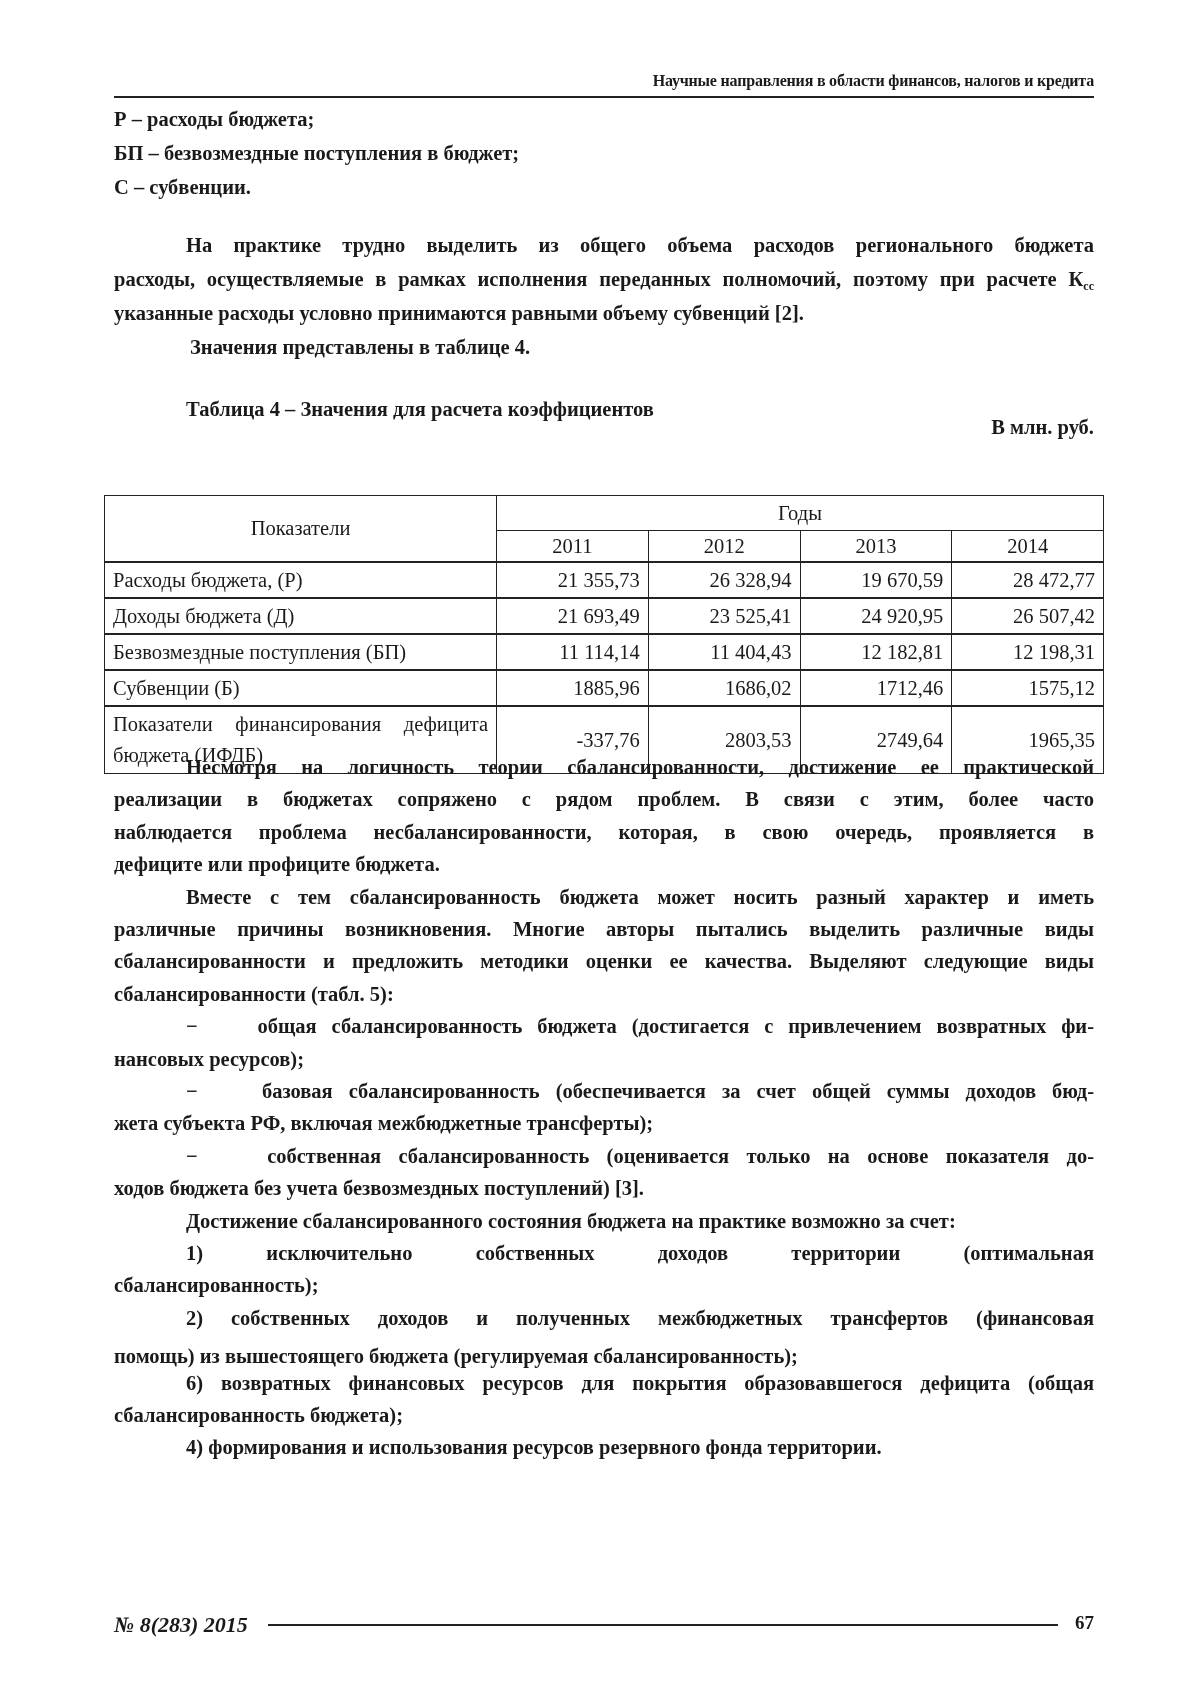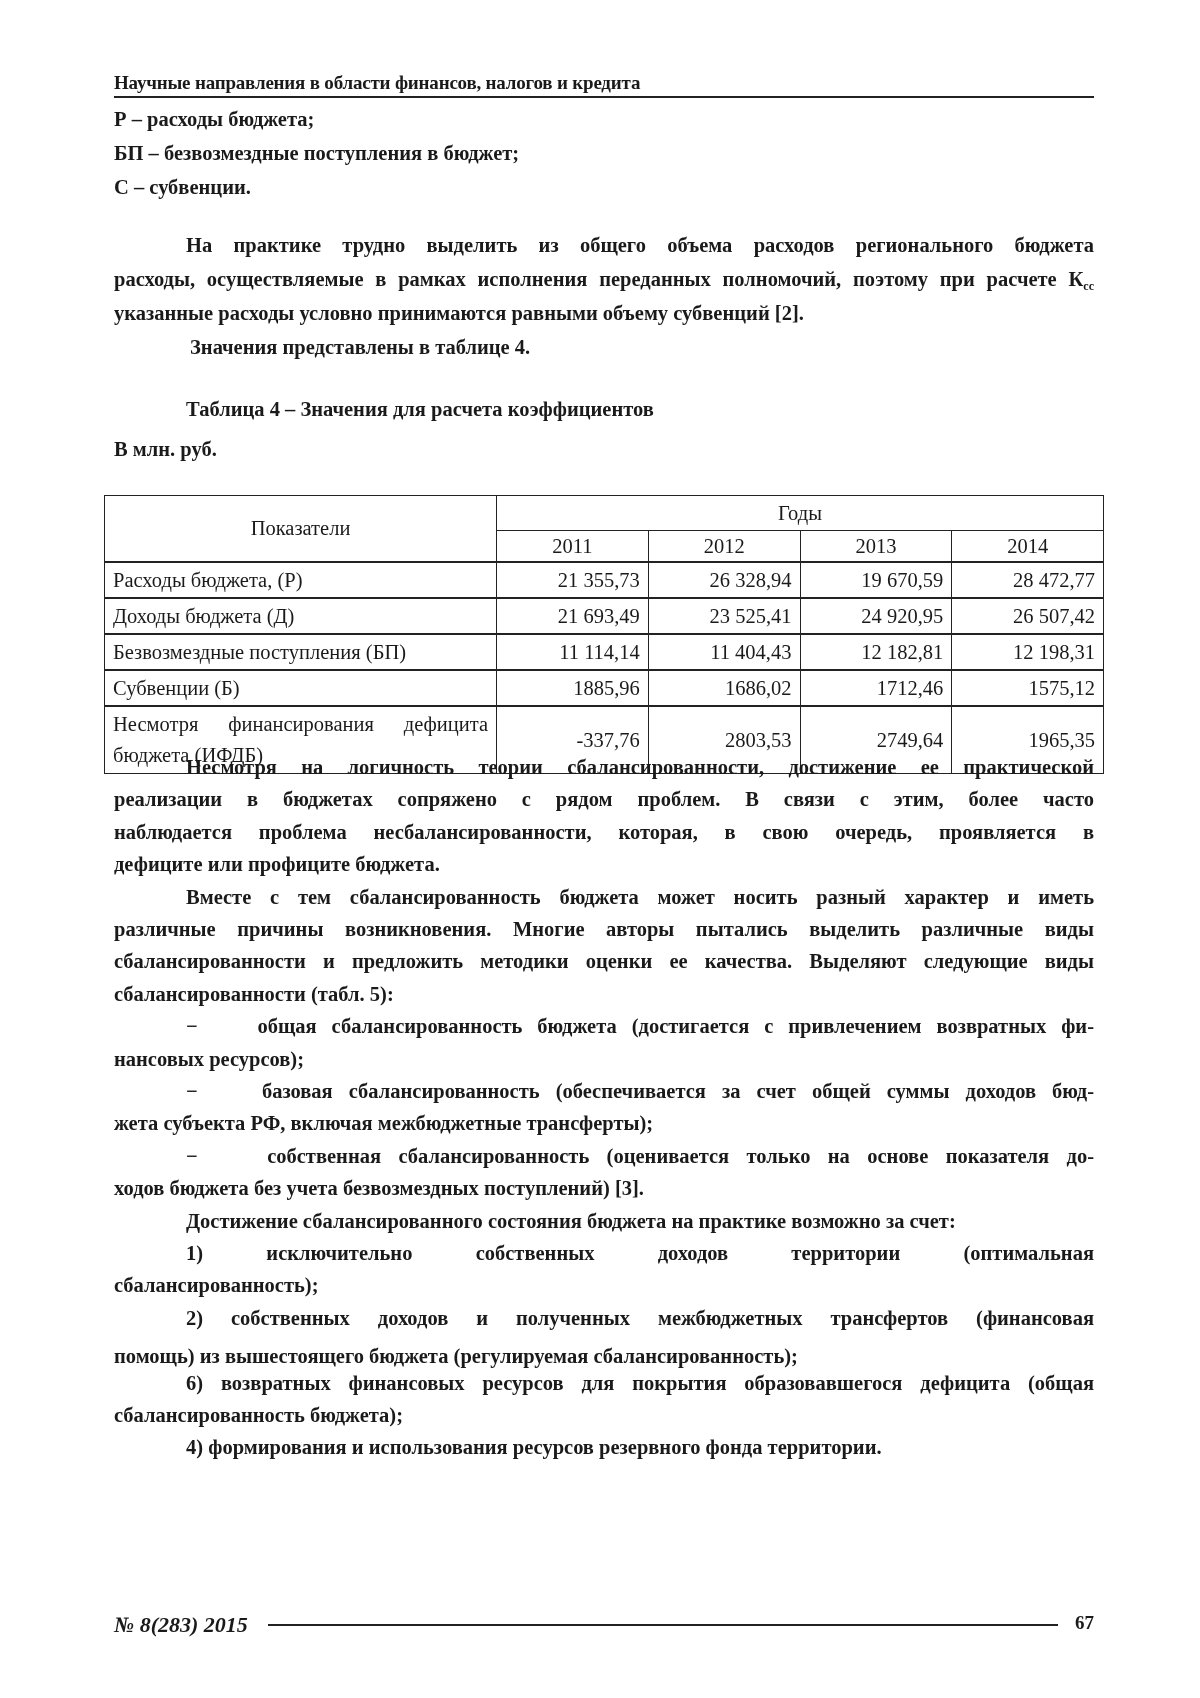--- a/index.html
+++ b/index.html
@@ -1,20 +1,20 @@
 <!DOCTYPE html>
 <html><head>
   <meta charset="utf-8">
   <style>
     html, body { margin: 0; padding: 0; background: #ffffff; }
     body { width: 1200px; height: 1698px; position: relative; overflow: hidden;
            font-family: "Liberation Serif", "DejaVu Serif", serif; color: #1a1a1a; }
     .page { position: absolute; left: 114px; top: 0; width: 980px; }
-    .running-header { position: absolute; top: 72px; left: 0; width: 980px; text-align: left;
-           font-weight: bold; font-size: 19px; letter-spacing: -0.2px; }
+    .running-header { position: absolute; top: 72px; left: 0; width: 980px; text-align: right;
+           font-weight: bold; font-size: 16px; letter-spacing: -0.2px; }
     .header-rule { position: absolute; top: 96px; left: 0; width: 980px; height: 0;
            border-top: 2px solid #222; }
     .line { position: absolute; left: 0; width: 980px; font-size: 20.5px; line-height: 34px; white-space: nowrap; font-weight: bold; }
     .just { text-align: justify; text-align-last: justify; }
     .indent { padding-left: 72px; box-sizing: border-box; }
     .sub { font-size: 12px; vertical-align: -4px; }
     table.data { position: absolute; top: 495px; left: -10px; width: 1000px; border-collapse: collapse;
            font-size: 20.5px; }
     table.data td, table.data th { border: 1px solid #222; padding: 0 8px; font-weight: normal; }
     table.data th { text-align: center; }
@@ -36,21 +36,21 @@
   <div class="line" style="top:102px">Р – расходы бюджета;</div>
   <div class="line" style="top:136px">БП – безвозмездные поступления в бюджет;</div>
   <div class="line" style="top:170px">С – субвенции.</div>
 
   <div class="line just indent" style="top:228px">На практике трудно выделить из общего объема расходов регионального бюджета</div>
   <div class="line just" style="top:262px"><span>расходы, осуществляемые в рамках исполнения переданных полномочий, поэтому при расчете К</span><span class="sub">сс</span></div>
   <div class="line" style="top:296px">указанные расходы условно принимаются равными объему субвенций [2].</div>
   <div class="line" style="top:330px; padding-left:76px; box-sizing:border-box;">Значения представлены в таблице 4.</div>
 
   <div class="line" style="top:392px; padding-left:72px; box-sizing:border-box;">Таблица 4 – Значения для расчета коэффициентов</div>
-  <div class="line" style="top:432px; ">В млн. руб.</div>
+  <div class="line" style="top:410px; text-align:right;">В млн. руб.</div>
 
   <table class="data">
     <tbody>
         <tr>
       <th rowspan="2" style="width:375px;text-align:center;">Показатели</th>
       <th colspan="4" style="height:34px;">Годы</th>
     </tr>
     <tr>
       <th style="height:30px;">2011</th>
       <th>2012</th>
@@ -80,21 +80,21 @@
     </tr>
     <tr class="row bt">
       <td>Субвенции (Б)</td>
       <td class="num">1885,96</td>
       <td class="num">1686,02</td>
       <td class="num">1712,46</td>
       <td class="num">1575,12</td>
     </tr>
     <tr class="row2 bt">
       <td>
-        <div style="text-align:justify; text-align-last:justify;">Несмотря финансирования дефицита</div>
+        <div style="text-align:justify; text-align-last:justify;">Показатели финансирования дефицита</div>
         <div>бюджета (ИФДБ)</div>
       </td>
       <td class="num">-337,76</td>
       <td class="num">2803,53</td>
       <td class="num">2749,64</td>
       <td class="num">1965,35</td>
     </tr>
   </tbody>
     </table>
 

